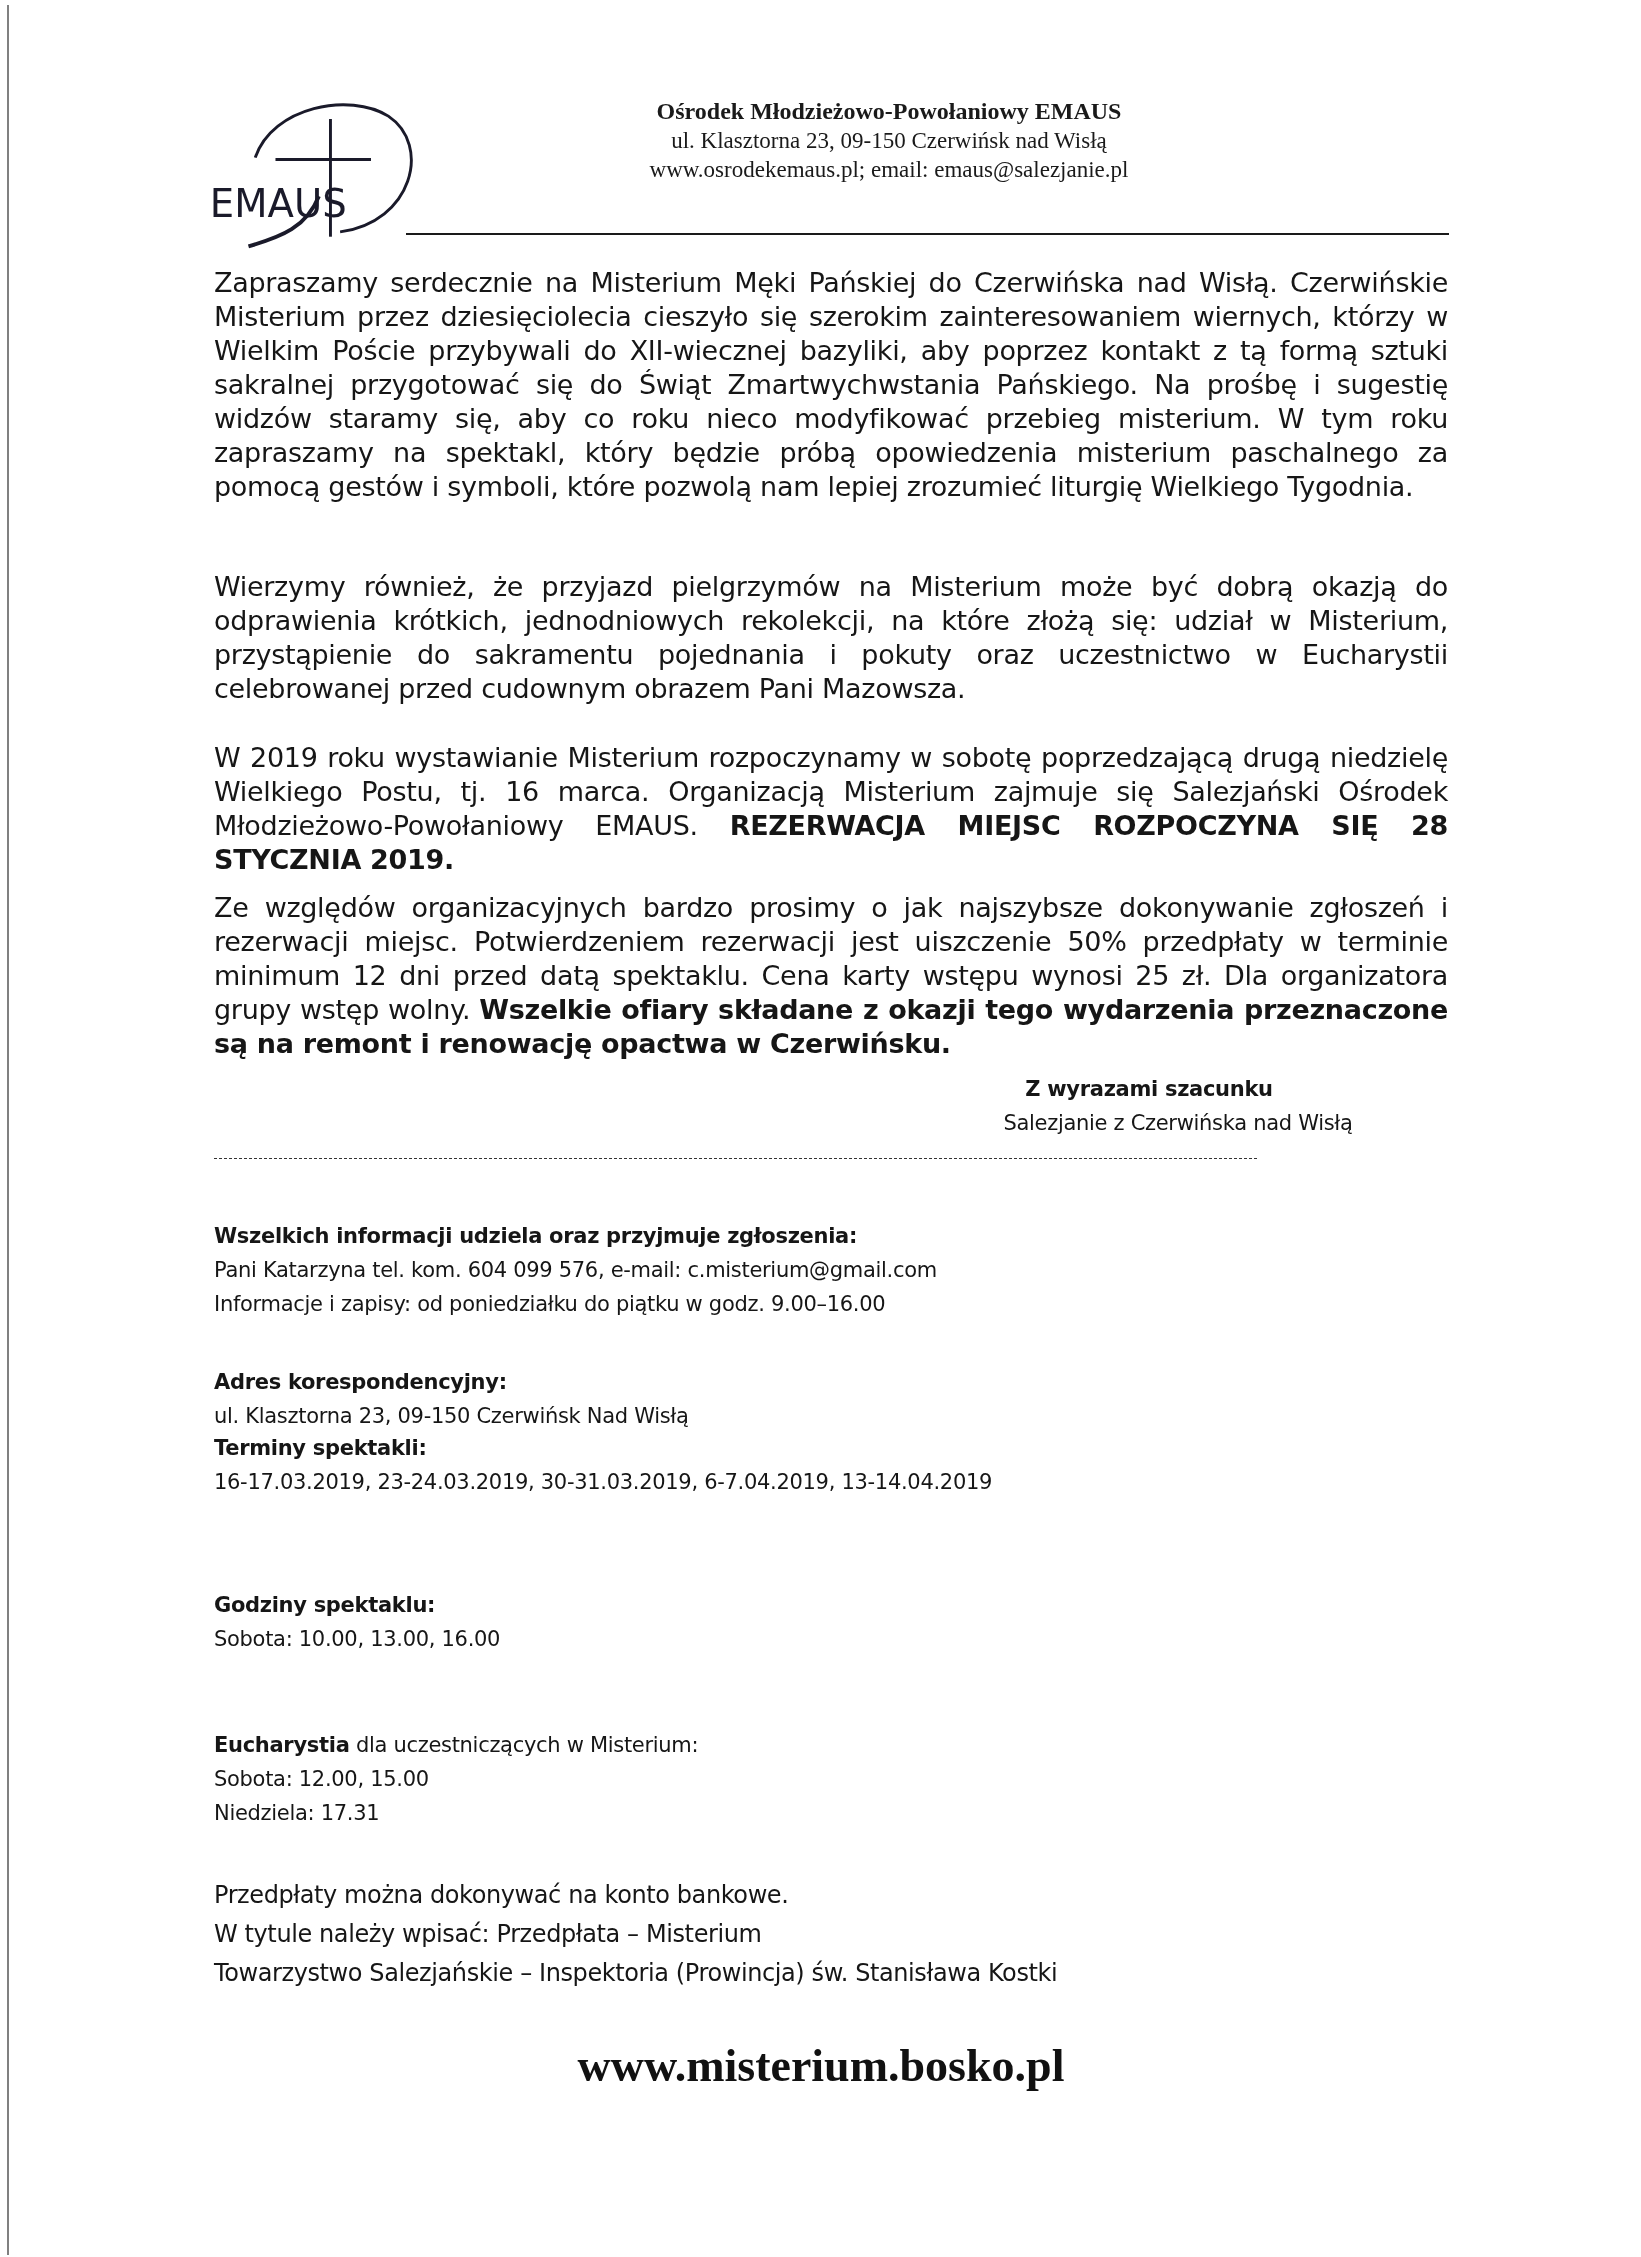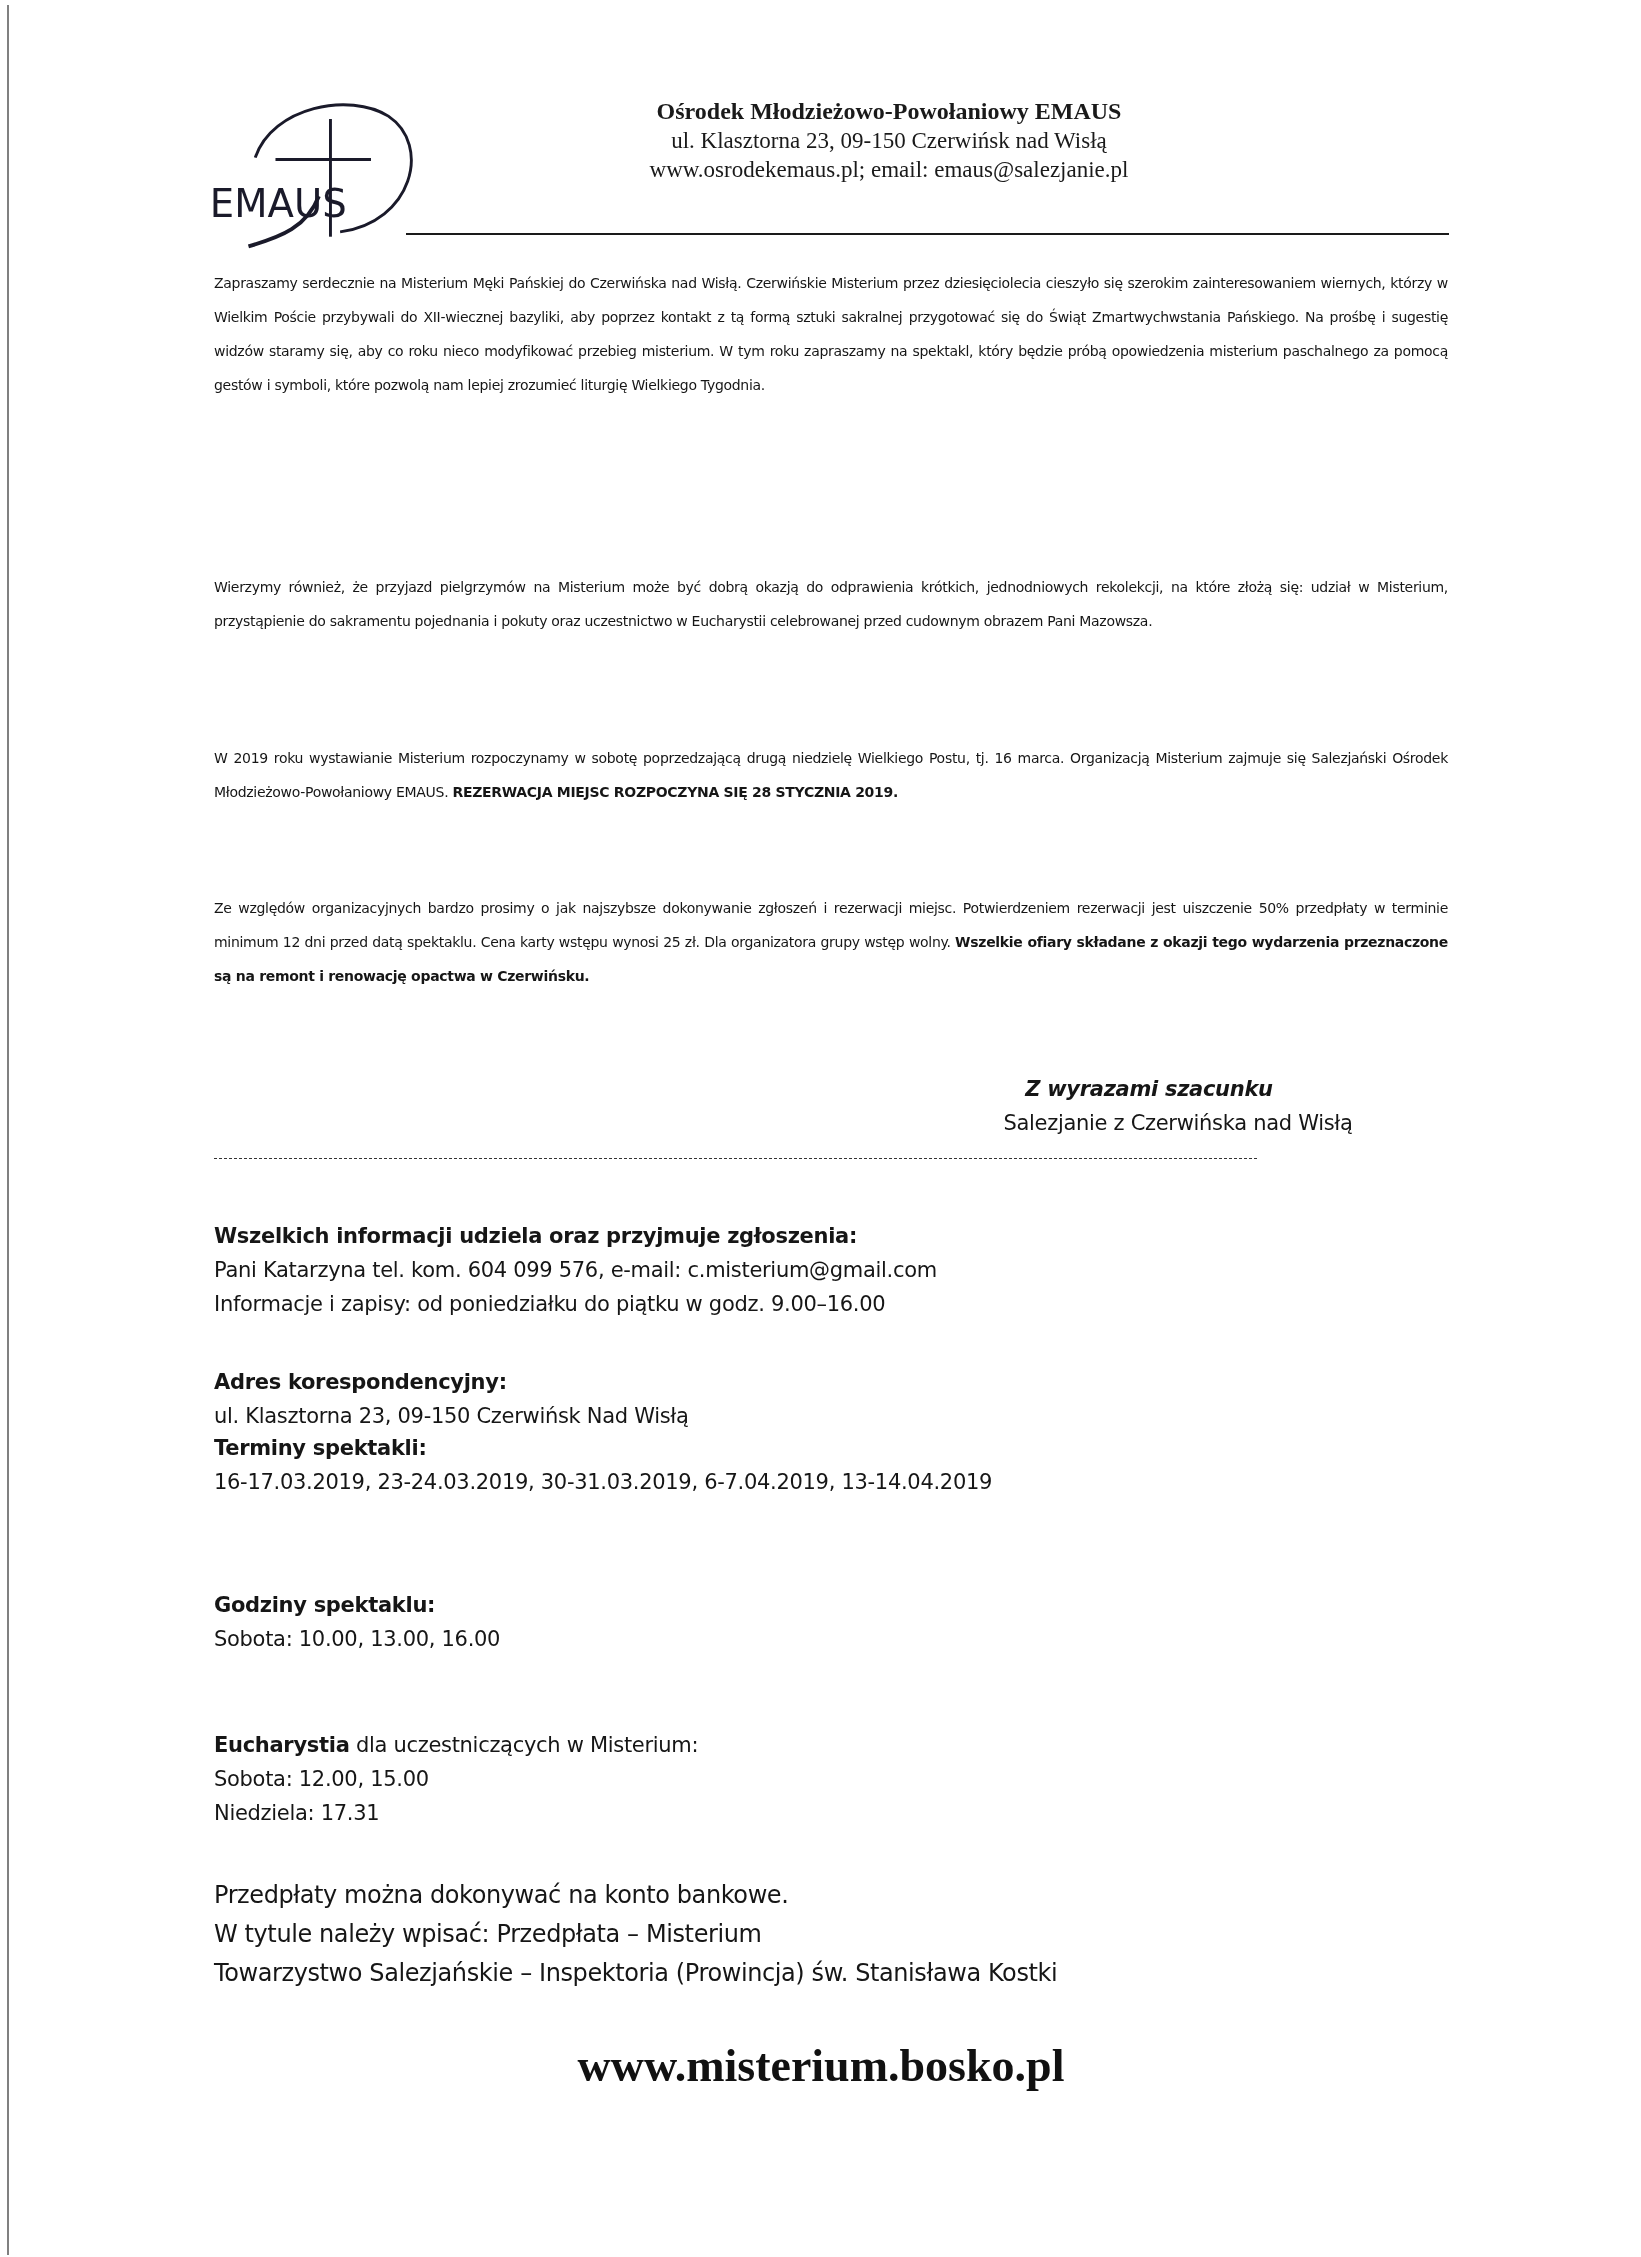--- a/index.html
+++ b/index.html
@@ -4,21 +4,21 @@
 <style>
   html, body { margin: 0; padding: 0; background: #ffffff; }
   body { width: 1641px; height: 2257px; position: relative; overflow: hidden; color: #161616; }
   .scan-edge { position: absolute; left: 6.8px; top: 4.8px; width: 1.9px; height: 2250px; background: #4a4a4a; opacity: .7; }
   .logo { position: absolute; left: 205px; top: 92px; width: 222px; height: 164px; }
   .letterhead { position: absolute; left: 406px; top: 97px; width: 966px; text-align: center;
     font-family: "Liberation Serif", "DejaVu Serif", serif; font-size: 23px; line-height: 29px; color: #1a1a1a; }
   .letterhead .org { font-weight: bold; font-size: 24px; }
   .rule { position: absolute; left: 406px; top: 233px; width: 1043px; height: 1.9px; background: #1a1a1a; }
   .body { position: absolute; left: 214px; width: 1234px;
-    font-family: "DejaVu Sans", "Liberation Sans", sans-serif; font-size: 14px; line-height: 34px;
+    font-family: "DejaVu Sans", "Liberation Sans", sans-serif; font-size: 27px; line-height: 34px;
     letter-spacing: -0.3px; color: #161616; }
   .body p { margin: 0; text-align: justify; }
   .b { font-weight: bold; }
   .sign { position: absolute; left: 927px; width: 444px; text-align: center;
     font-family: "DejaVu Sans", sans-serif; font-size: 21px; line-height: 34px; letter-spacing: -0.3px; }
   .dash { position: absolute; left: 214px; top: 1158px; width: 1043px; height: 0; border-top: 1.9px dashed #333; }
   .info { position: absolute; left: 214px; width: 1062px; font-family: "DejaVu Sans", sans-serif;
     font-size: 21px; line-height: 34px; letter-spacing: -0.3px; }
   .info div { white-space: nowrap; }
   .bank { position: absolute; left: 214px; width: 1062px; font-family: "DejaVu Sans", sans-serif;
@@ -55,21 +55,21 @@
 <div class="body" style="top:570px;">
   <p>Wierzymy również, że przyjazd pielgrzymów na Misterium może być dobrą okazją do odprawienia krótkich, jednodniowych rekolekcji, na które złożą się: udział w Misterium, przystąpienie do sakramentu pojednania i pokuty oraz uczestnictwo w Eucharystii celebrowanej przed cudownym obrazem Pani Mazowsza.</p>
 </div>
 <div class="body" style="top:741px;">
   <p><span>W 2019 roku wystawianie Misterium rozpoczynamy w sobotę poprzedzającą drugą niedzielę Wielkiego Postu, tj. 16 marca. Organizacją Misterium zajmuje się Salezjański Ośrodek Młodzieżowo-Powołaniowy EMAUS. </span><span class="b">REZERWACJA MIEJSC ROZPOCZYNA SIĘ 28 STYCZNIA 2019.</span></p>
 </div>
 <div class="body" style="top:891px;">
   <p><span>Ze względów organizacyjnych bardzo prosimy o jak najszybsze dokonywanie zgłoszeń i rezerwacji miejsc. Potwierdzeniem rezerwacji jest uiszczenie 50% przedpłaty w terminie minimum 12 dni przed datą spektaklu. Cena karty wstępu wynosi 25 zł. Dla organizatora grupy wstęp wolny. </span><span class="b">Wszelkie ofiary składane z okazji tego wydarzenia przeznaczone są na remont i renowację opactwa w Czerwińsku.</span></p>
 </div>
 
-<div class="sign" style="top:1072px;font-style:italic;">
+<div class="sign" style="top:1072px;">
   <div class="b">Z wyrazami szacunku</div>
 </div>
 <div class="sign" style="top:1106px; left:956px;">
   <div>Salezjanie z Czerwińska nad Wisłą</div>
 </div>
 <div class="dash"></div>
 
 <div class="info" style="top:1219px;">
   <div class="b">Wszelkich informacji udziela oraz przyjmuje zgłoszenia:</div>
   <div>Pani Katarzyna tel. kom. 604 099 576, e-mail: c.misterium@gmail.com</div>

